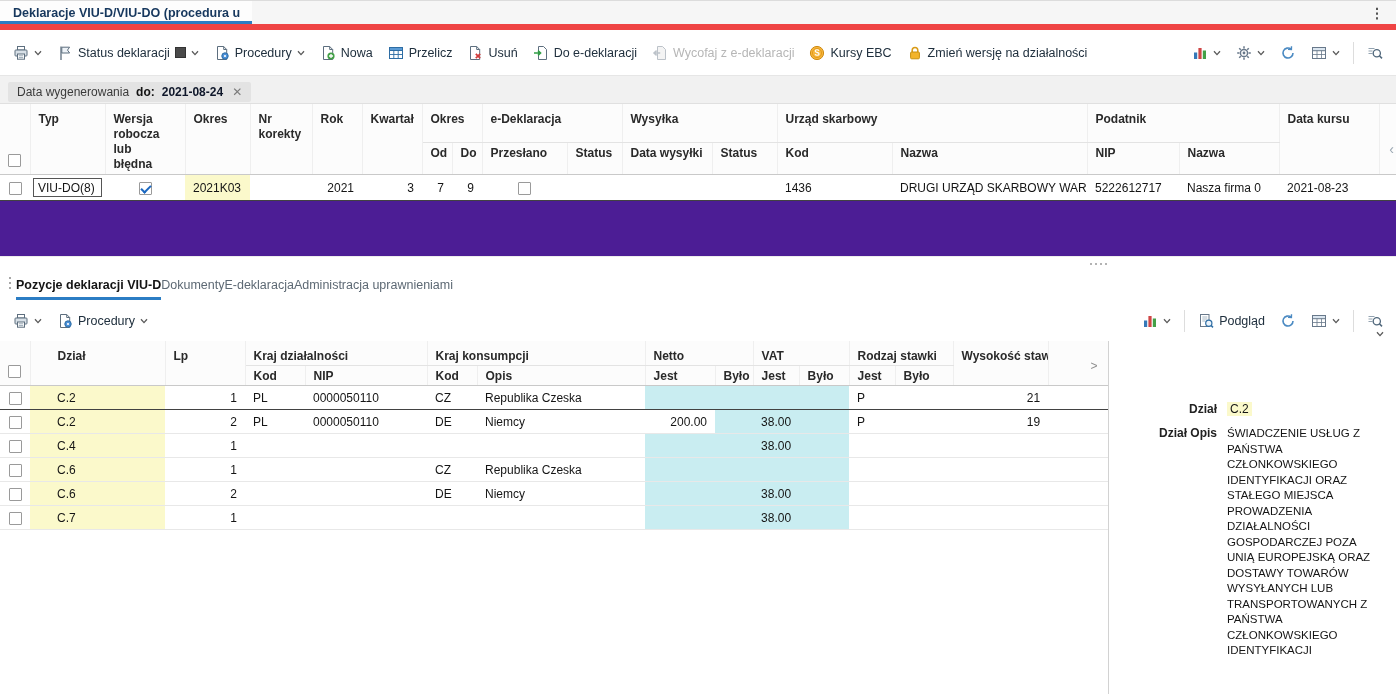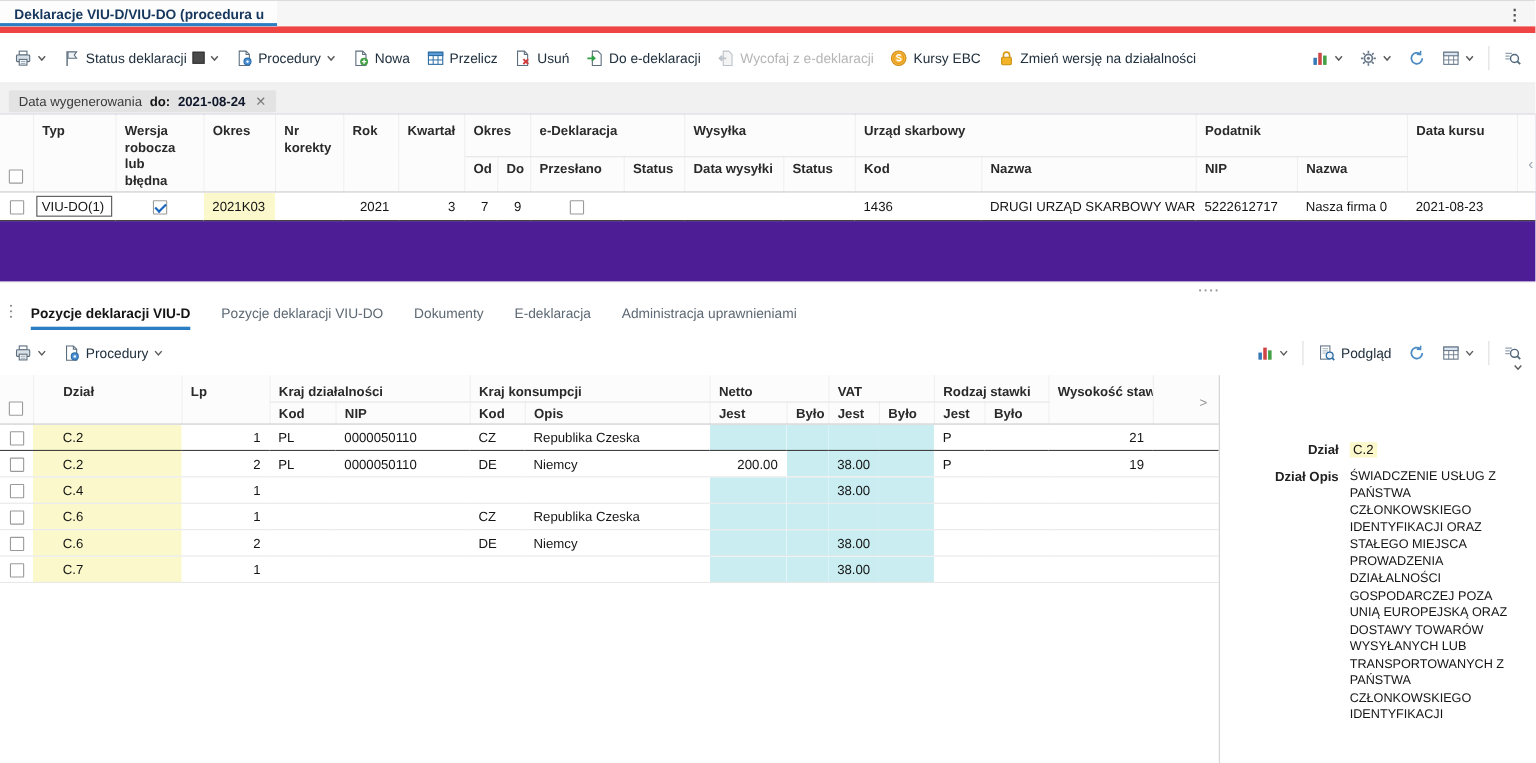--- a/index.html
+++ b/index.html
@@ -74,21 +74,21 @@
                   border-left:2px solid #1b67c0; border-bottom:2px solid #1b67c0; transform:rotate(-45deg); }
   th.expcol { text-align:right; color:#8f8f8f; font-weight:normal; padding-right:10px; vertical-align:middle; }
 
   .top-grid-area { height:152px; position:relative; background:#4c1d95; }
   .collapse-chev { position:absolute; right:2px; top:38px; color:#9aa7b2; font-size:14px; line-height:14px; }
 
   
   .splitter { height:14px; border-top:1px solid #ececec; position:relative; }
   .hdots { position:absolute; left:1090px; top:6px; width:2px; height:2px; background:#9a9a9a;
            border-radius:50%; box-shadow:5px 0 #9a9a9a, 10px 0 #9a9a9a, 15px 0 #9a9a9a; }
-  .subtabs { height:30px; display:flex; align-items:stretch; gap:28px; padding-left:28px; position:relative; }
+  .subtabs { height:30px; display:flex; align-items:stretch; padding-left:16px; position:relative; }
   .vdots { position:absolute; left:9px; top:7px; width:2px; height:2px; background:#8a8a8a;
            border-radius:50%; box-shadow:0 5px #8a8a8a, 0 10px #8a8a8a; }
   .stab { display:flex; align-items:center; position:relative; white-space:nowrap;
           color:#5d6974; font-size:12.5px; cursor:default; }
   .stab.active { color:#141414; font-weight:bold; }
   .stab.active::after { content:""; position:absolute; left:0; right:0; bottom:0; height:3px; background:#2b7dc4; }
 
   
   .bottom-area { display:flex; align-items:stretch; height:353px; }
   .grid-left { width:1108px; flex:none; }
@@ -367,21 +367,21 @@
         <th>Kod</th>
         <th>Nazwa</th>
         <th>NIP</th>
         <th>Nazwa</th>
       </tr>
     </thead>
     <tbody id="topBody">
         <tr class="sel">
           <td class="c"><span class="cb"></span></td>
           <td class="focuscell">
-            <span class="focusbox">VIU-DO(1)</span>
+            <span class="focusbox">VIU-DO(8)</span>
           </td>
           <td class="c"><span class="cb on"></span></td>
           <td class="y">2021K03</td>
           <td></td>
           <td class="num">2021</td>
           <td class="num">3</td>
           <td class="num">7</td>
           <td class="num">9</td>
           <td class="c"><span class="cb"></span></td>
           <td></td>
@@ -399,21 +399,20 @@
   <div class="collapse-chev">‹</div>
 </div>
 
 <div class="splitter">
   <span class="hdots"></span>
 </div>
 
 <div class="subtabs">
   <span class="vdots"></span>
   <div class="stab active">Pozycje deklaracji VIU-D</div>
-  <div class="stab">Pozycje deklaracji VIU-DO</div>
   <div class="stab">Dokumenty</div>
   <div class="stab">E-deklaracja</div>
   <div class="stab">Administracja uprawnieniami</div>
 </div>
 
 <div class="toolbar sub">
   <button class="tbtn">
     <svg class="ic">
         <use href="#s-printer"></use>
       </svg>

